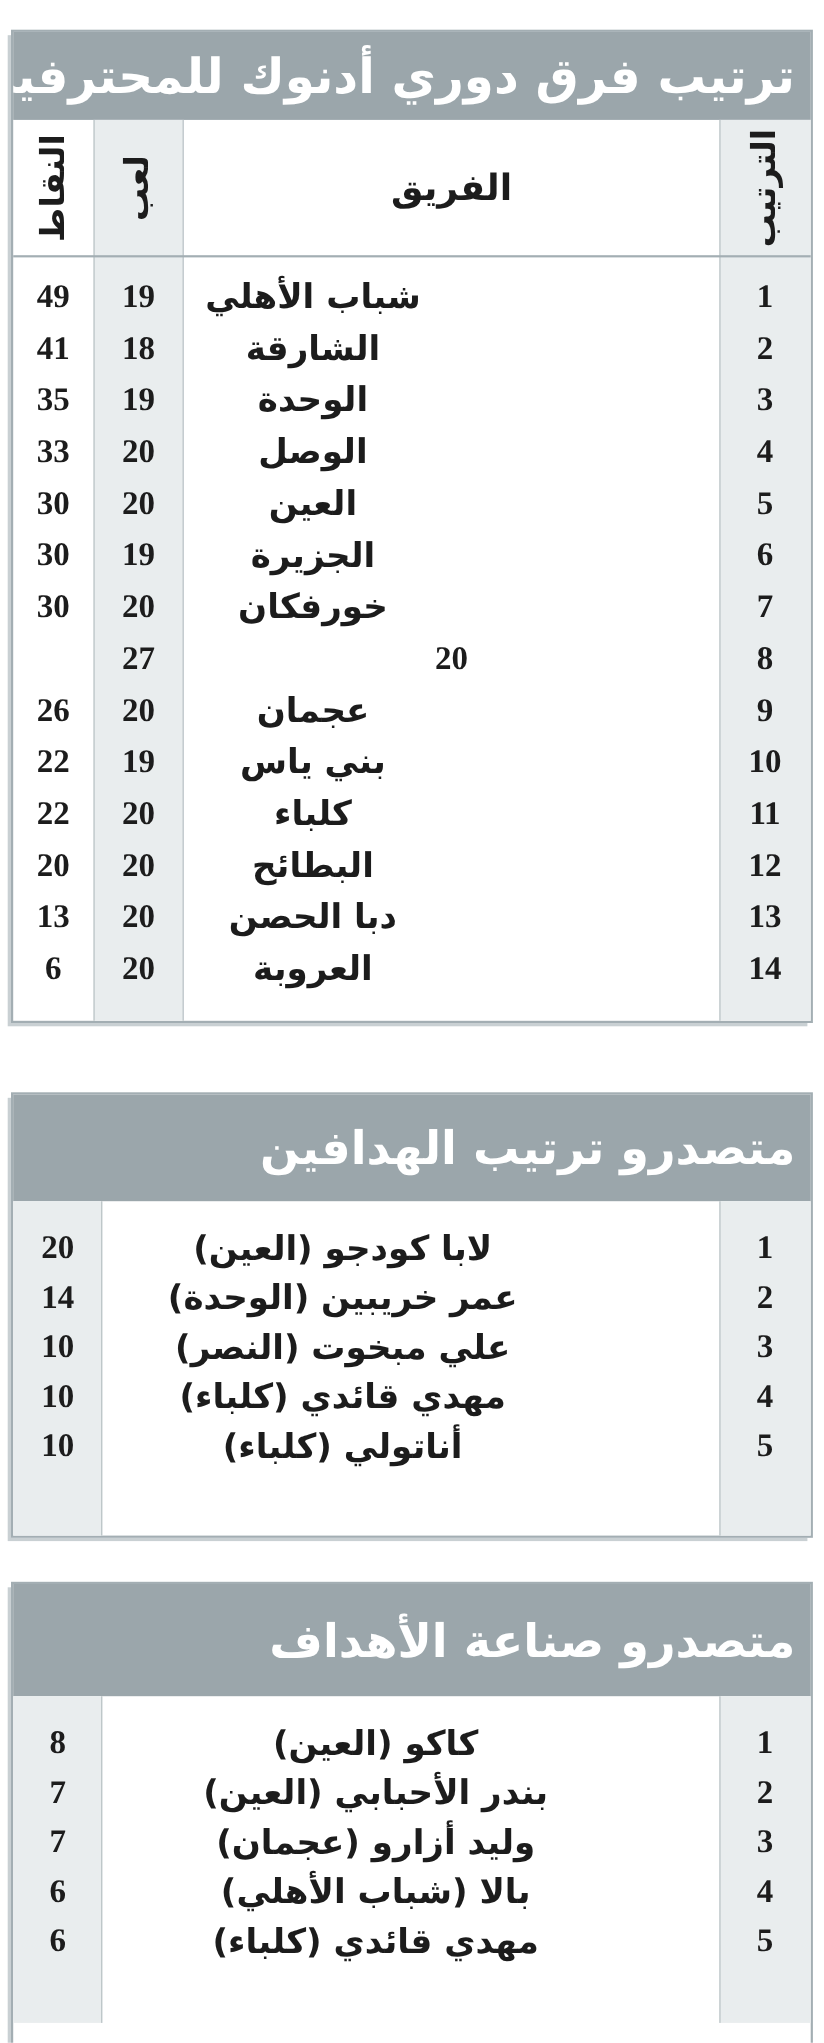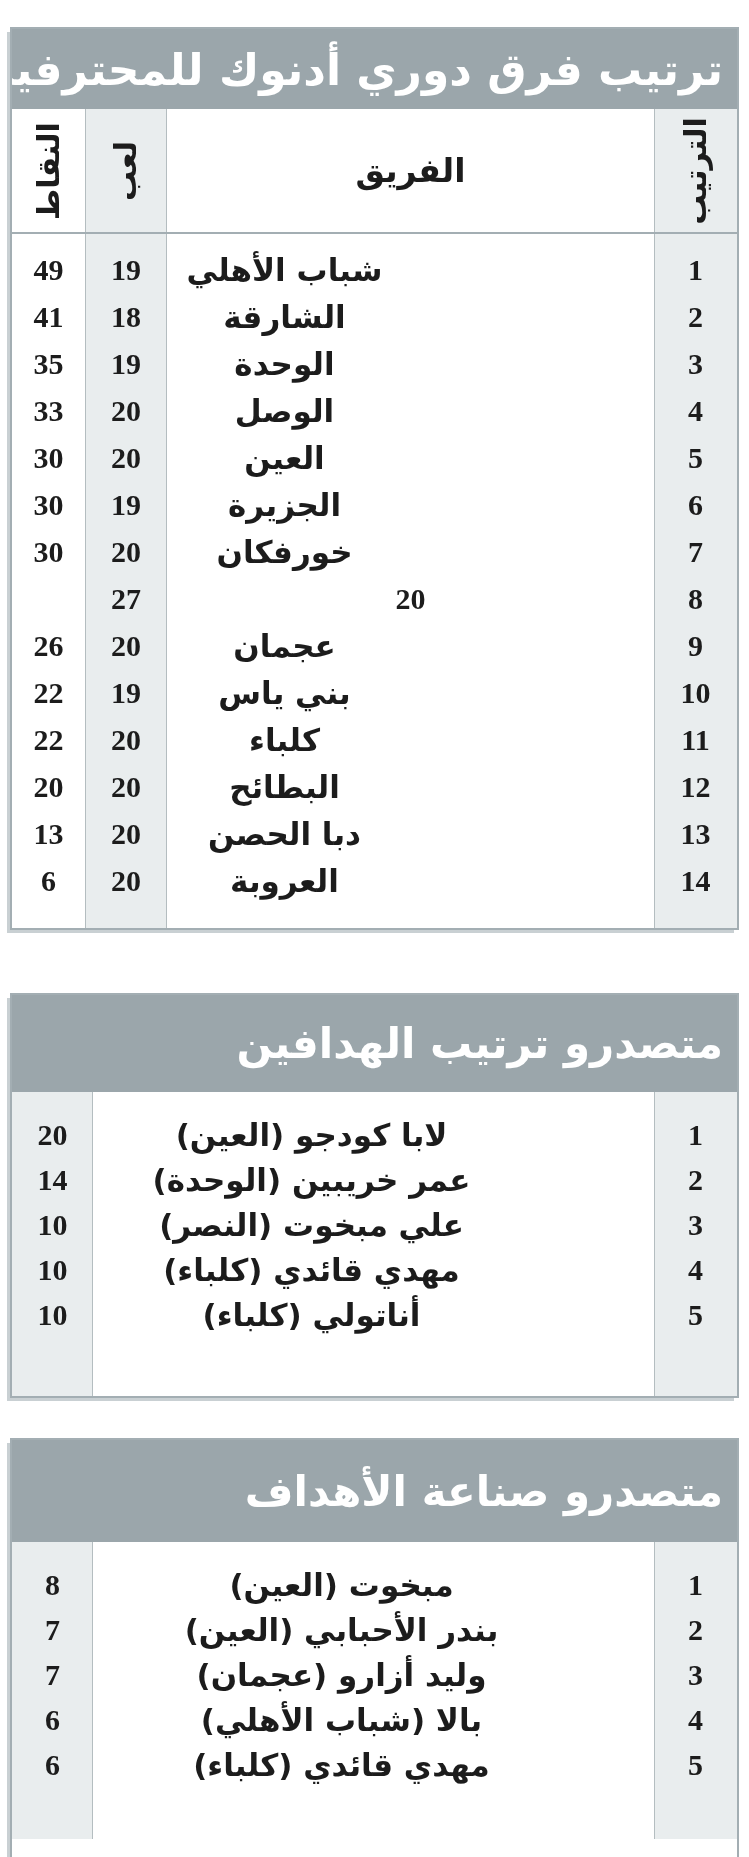--- a/index.html
+++ b/index.html
@@ -211,21 +211,21 @@
 </section>
 
 <section class="panel" id="assists">
   <div class="panel-title">متصدرو صناعة الأهداف</div>
   <div class="tbody">
     <div class="colbg rankcol"></div>
     <div class="colbg valuecol"></div>
     <div class="rows">
       <div class="row">
         <div class="num">1</div>
-        <div class="name">مبخوت (العين)</div>
+        <div class="name">كاكو (العين)</div>
         <div class="num">8</div>
       </div>
       <div class="row">
         <div class="num">2</div>
         <div class="name">بندر الأحبابي (العين)</div>
         <div class="num">7</div>
       </div>
       <div class="row">
         <div class="num">3</div>
         <div class="name">وليد أزارو (عجمان)</div>

